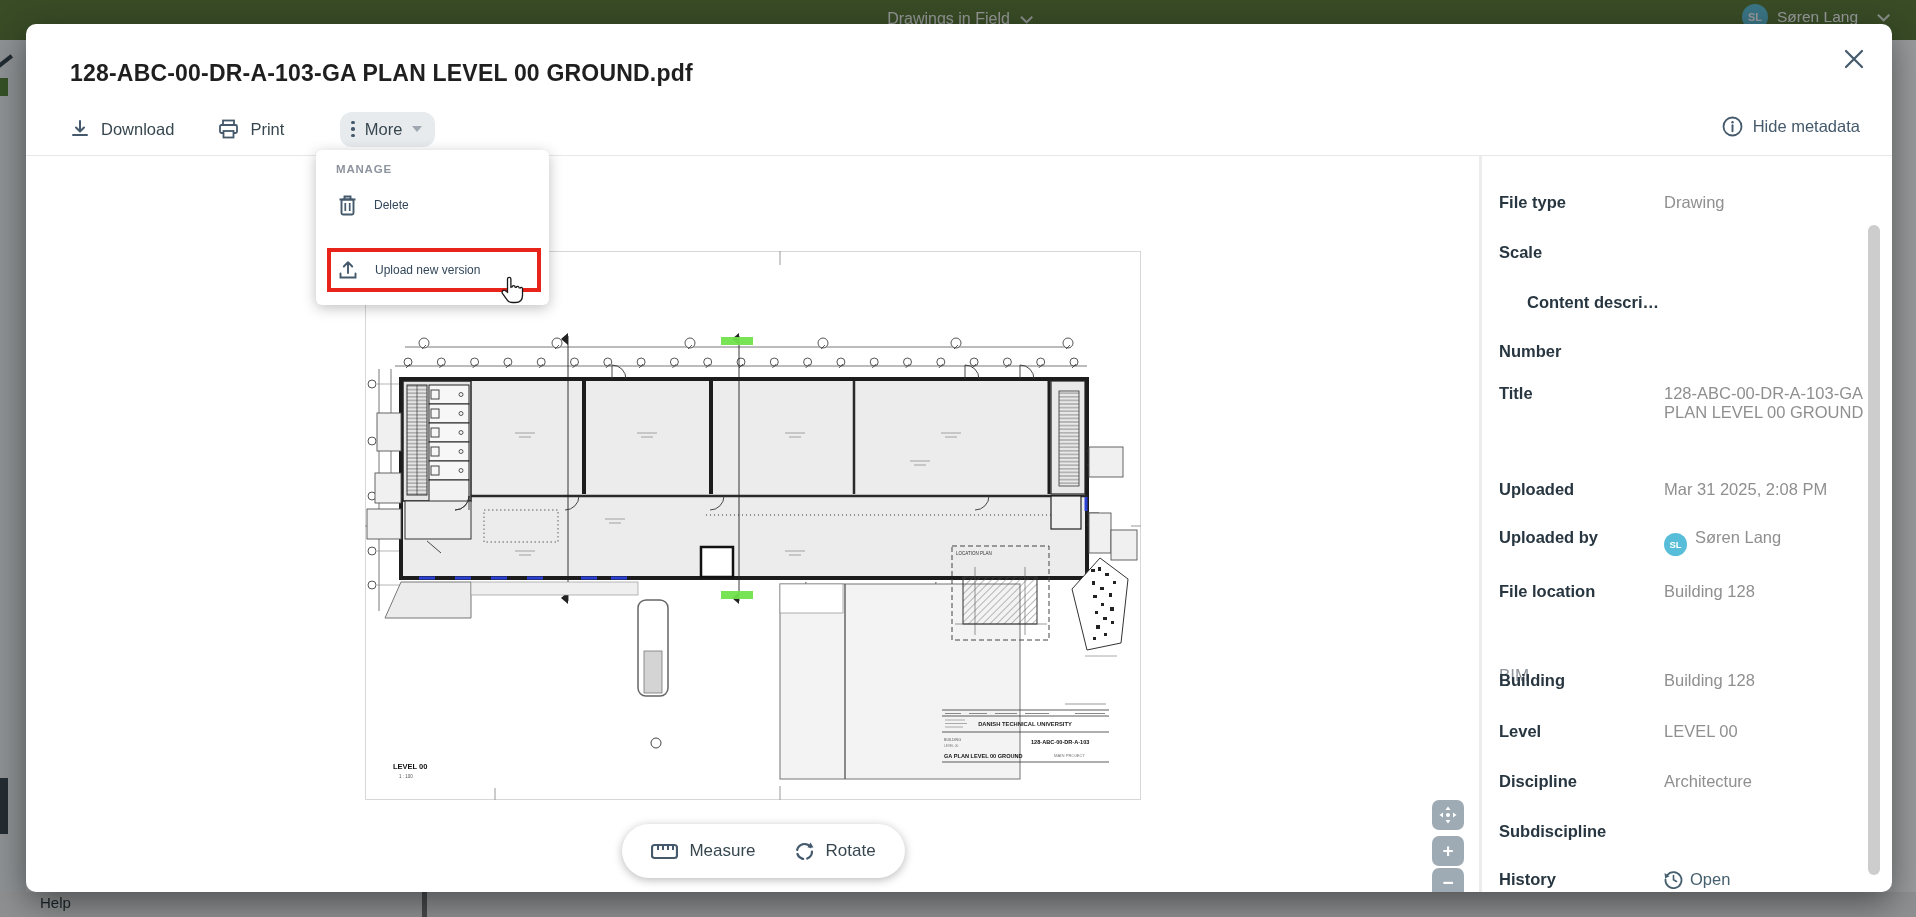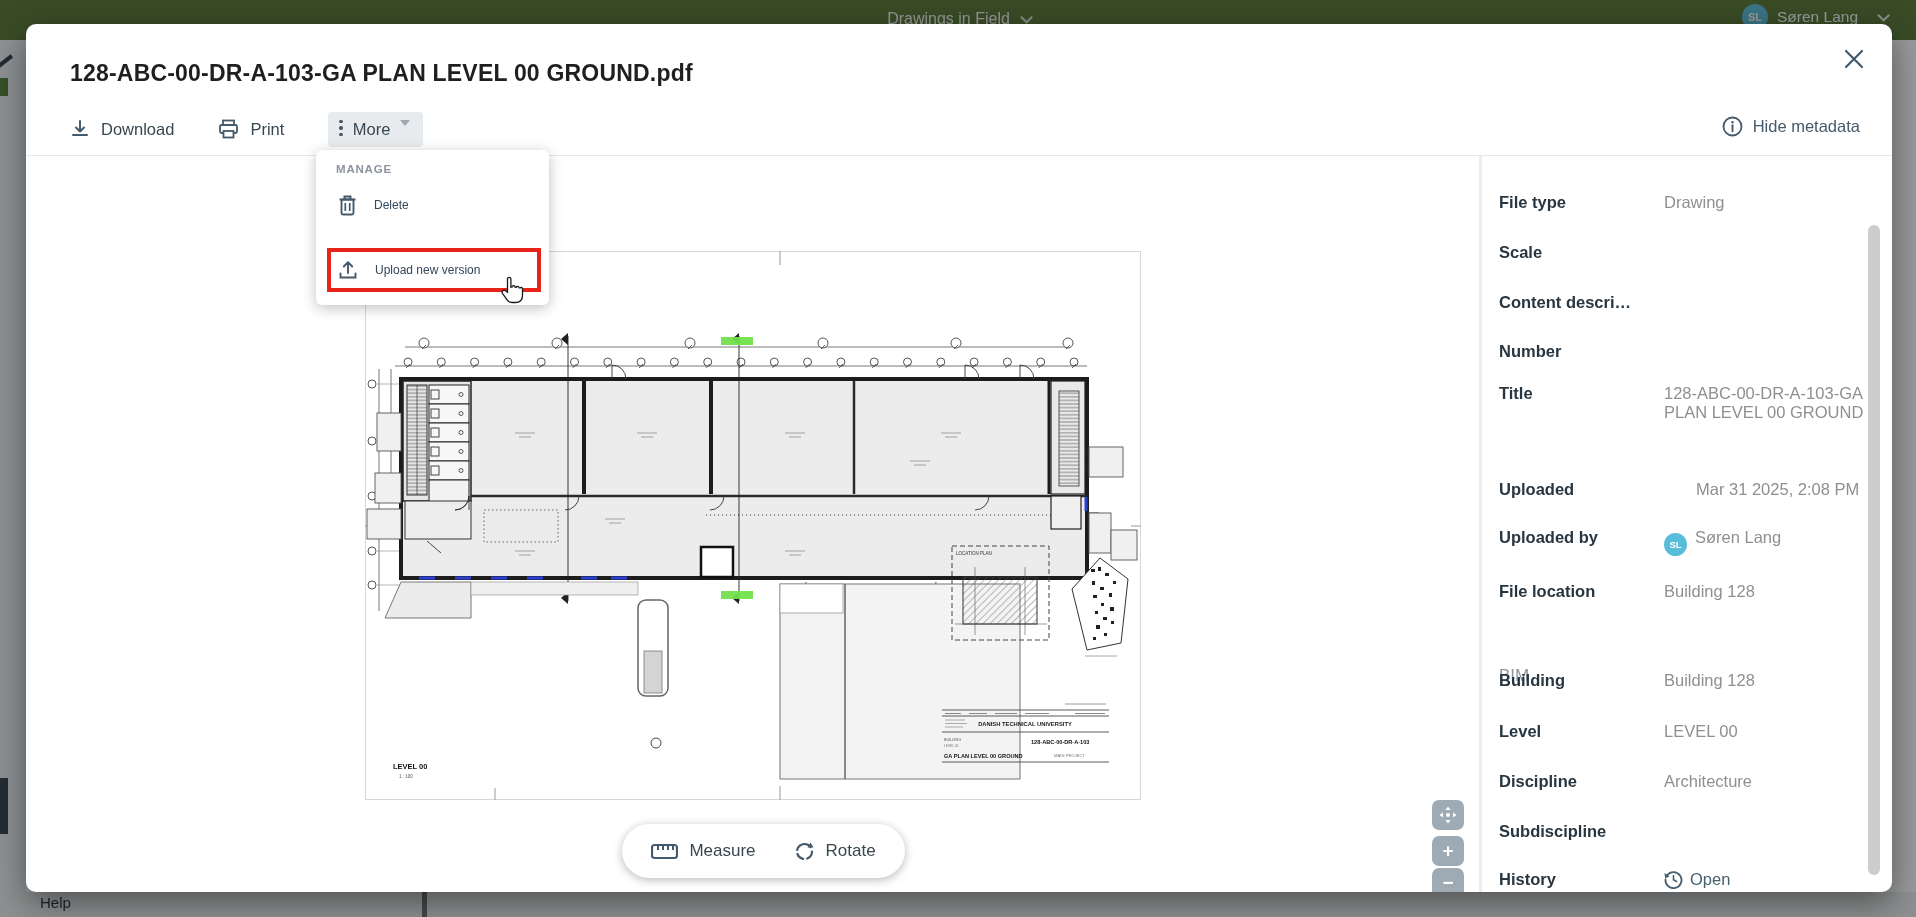--- a/index.html
+++ b/index.html
@@ -23,21 +23,21 @@
 
   .overlay { position:absolute; inset:0; background:rgba(20,24,28,.44); z-index:2; }
 
   
   .modal { position:absolute; left:26px; top:24px; width:1866px; height:868px; background:#fff; border-radius:10px;
            box-shadow:0 10px 34px rgba(0,0,0,.45); z-index:3; }
   .modal-title { position:absolute; left:44px; top:36px; font-size:23px; font-weight:700; color:#1f1f1f; letter-spacing:.2px; }
   .close-btn { position:absolute; left:1817px; top:24px; width:22px; height:22px; cursor:pointer; }
   .toolbar { position:absolute; left:44px; top:86px; height:38px; display:flex; align-items:center; gap:44px; }
   .tool-btn { display:flex; align-items:center; gap:11px; font-size:16.5px; color:#37474f; font-weight:500; cursor:pointer; }
-  .more-btn { background:#e8ebee; border-radius:4px; padding:8px 13px 8px 11px; display:flex; align-items:flex-start; gap:10px; }
+  .more-btn { background:#e8ebee; border-radius:12px; padding:8px 13px 8px 11px; display:flex; align-items:center; gap:10px;margin-left:12px; }
   .dots { display:flex; flex-direction:column; gap:3px; }
   .dots i { width:3.5px; height:3.5px; border-radius:50%; background:#44596b; }
   .caret-down { width:0; height:0; border-left:5.5px solid transparent; border-right:5.5px solid transparent; border-top:6px solid #9fa8b0; }
   .hide-meta { position:absolute; right:32px; top:92px; display:flex; align-items:center; gap:10px; font-size:16.5px; color:#44596b; cursor:pointer; }
   .toolbar-divider { position:absolute; left:0; top:131px; width:1866px; height:1px; background:#e8e8e8; }
 
   
   .viewer { position:absolute; left:0; top:132px; width:1454px; height:736px; overflow:hidden; }
   .panel-divider { position:absolute; left:1453px; top:132px; width:3px; height:736px; background:#ececec; }
   .sheet { position:absolute; left:339px; top:95px; width:776px; height:549px; }
@@ -444,33 +444,33 @@
 
     <div class="meta-panel">
       <div class="meta-row" style="top:37px;">
           <div class="meta-label">File type</div>
           <div class="meta-value">Drawing</div>
         </div>
       <div class="meta-row" style="top:87px;">
           <div class="meta-label">Scale</div>
           <div class="meta-value"></div>
         </div>
-      <div class="meta-row" style="top:137px;">
+      <div class="meta-row" style="top:137px;margin-left:28px;">
           <div class="meta-label">Content descri…</div>
           <div class="meta-value"></div>
         </div>
       <div class="meta-row" style="top:186px;">
           <div class="meta-label">Number</div>
           <div class="meta-value"></div>
         </div>
       <div class="meta-row" style="top:228px;">
           <div class="meta-label">Title</div>
           <div class="meta-value">128-ABC-00-DR-A-103-GA PLAN LEVEL 00 GROUND</div>
         </div>
-      <div class="meta-row" style="top:324px;gap:32px;">
+      <div class="meta-row" style="top:324px;">
           <div class="meta-label">Uploaded</div>
           <div class="meta-value">Mar 31 2025, 2:08 PM</div>
         </div>
       <div class="meta-row" style="top:372px;">
           <div class="meta-label">Uploaded by</div>
           <div class="meta-value"><span class="avatar-sm">SL</span><span>Søren Lang</span></div>
         </div>
       <div class="meta-row" style="top:426px;">
           <div class="meta-label">File location</div>
           <div class="meta-value">Building 128</div>

